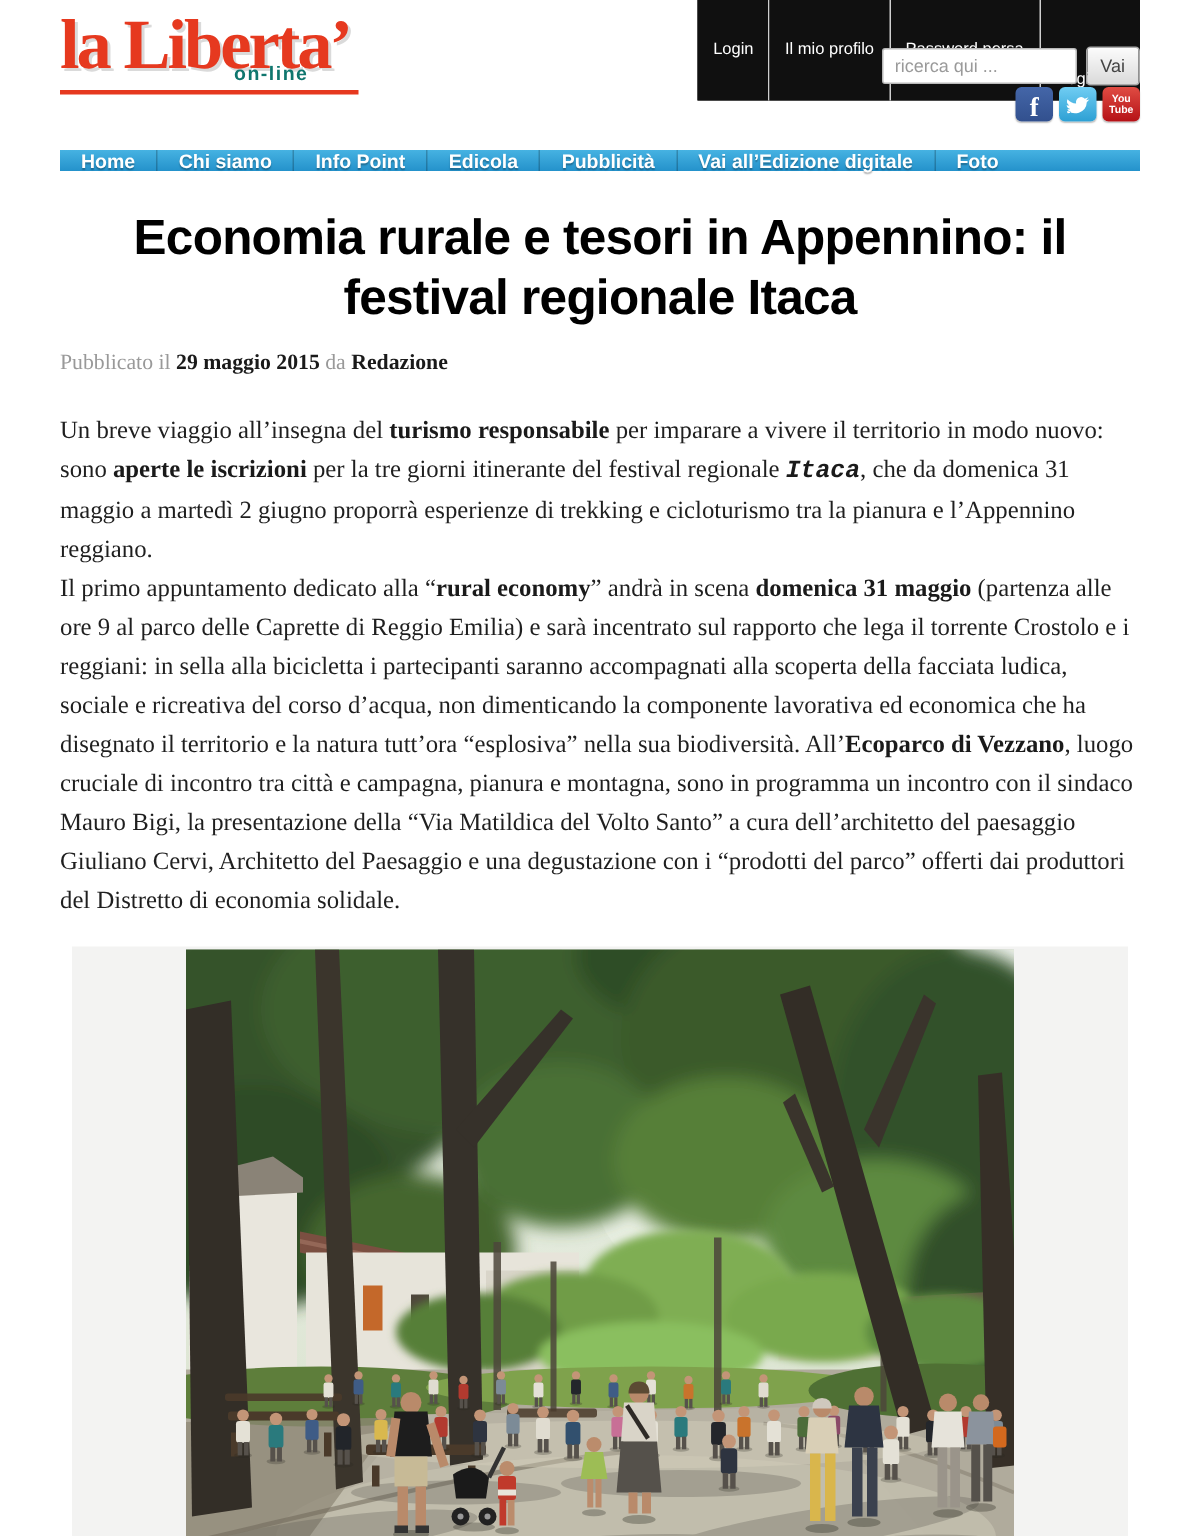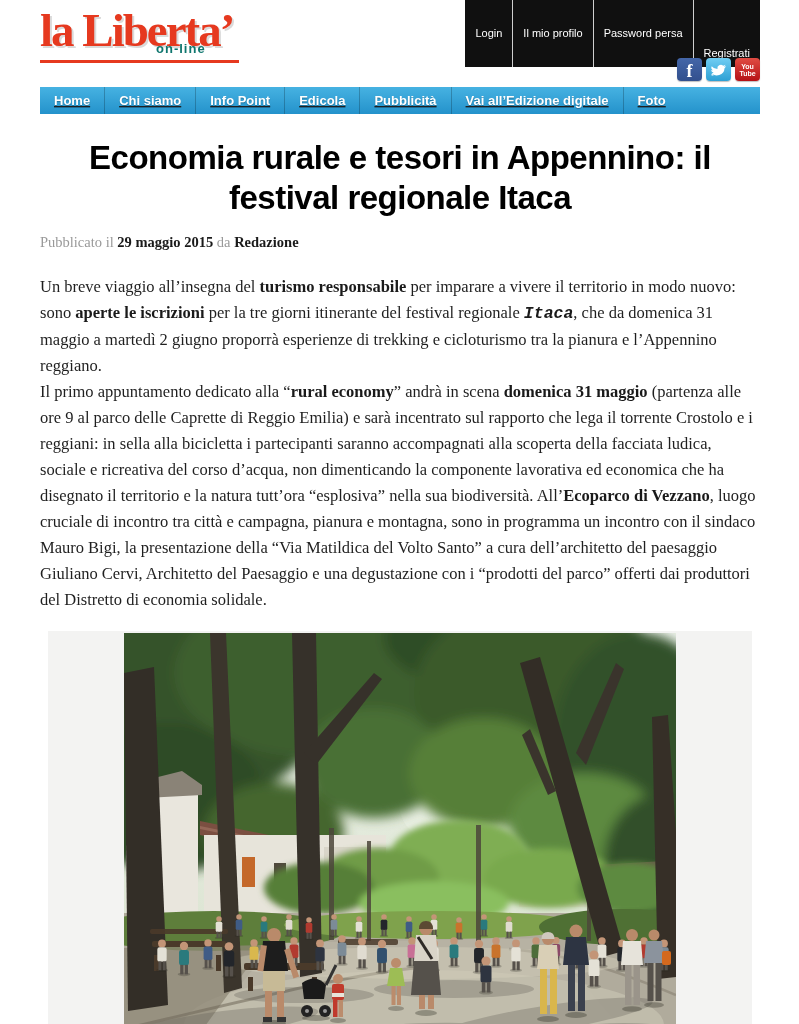--- a/index.html
+++ b/index.html
@@ -43,23 +43,22 @@
 
   .social-row{position:absolute;top:58px;right:0;display:flex;gap:4px;}
   .social{width:25px;height:23px;border-radius:4px;display:flex;align-items:center;justify-content:center;cursor:pointer;box-shadow:0 1px 1px rgba(0,0,0,.25);}
   .social.fb{background:linear-gradient(#4а66a8,#32508e);background:linear-gradient(#4466a8,#32508e);}
   .social.tw{background:linear-gradient(#70cdf3,#2da0d4);}
   .social.yt{background:linear-gradient(#e04c43,#b51116);}
   .fb-f{font:bold 18px "Liberation Serif",serif;color:#fff;margin-top:4px;}
   .yt-text{font:bold 7px/7px "Liberation Sans",sans-serif;color:#fff;text-align:center;}
 
   nav{
-    position:absolute;bottom:0;left:0;right:0;height:27px;display:flex;
+    position:absolute;bottom:0;left:0;right:0;height:14px;display:flex;
     background:linear-gradient(#46b2e2,#2492cb);
-    text-decoration:underline;
   }
   .nav-item{
     display:flex;align-items:center;padding:0 14px;color:#fff;
     font:bold 13px "Liberation Sans",sans-serif;text-shadow:0 1px 1px rgba(0,0,0,.3);
     cursor:pointer;white-space:nowrap;
   }
   .nav-item + .nav-item{border-left:1px solid rgba(0,0,0,.22);}
 
   
   h1{
@@ -90,20 +89,24 @@
       <span class="logo-text">la Liberta’</span>
     </div>
 
     <div class="topbar">
         <button class="topbar-btn">Login</button>
         <button class="topbar-btn">Il mio profilo</button>
         <button class="topbar-btn">Password persa</button>
         <button class="topbar-btn">Registrati</button>
       </div>
 
+    <div class="search-row">
+      <input class="search-input" type="text" placeholder="ricerca qui ..." style="">
+      <button class="search-btn">Vai</button>
+    </div>
 
     <div class="social-row">
       <div class="social fb">
         <span class="fb-f">f</span>
       </div>
       <div class="social tw">
         <svg width="17" height="14" viewBox="0 0 22 18">
           <path d="M2 14 q5 3.4 10 1.6 q6.5 -2.4 6.8 -9 l2.2 -2.4 -2.8 .7 2 -2.6 -3.1 1.3 q-2.4 -2.4 -5.3 -.8 q-2.9 1.6 -2.2 5 q-4.6 -.4 -7.4 -3.8 q-1.6 3.4 1.6 5.4 q-1.3 .2 -2.4 -.4 q.3 2.8 3.2 3.5 q-1.2 .4 -2.6 .1 q1 2.2 3.6 2.4 q-2.3 1.4 -3.6 1 z" fill="#fff"></path>
         </svg>
       </div>

